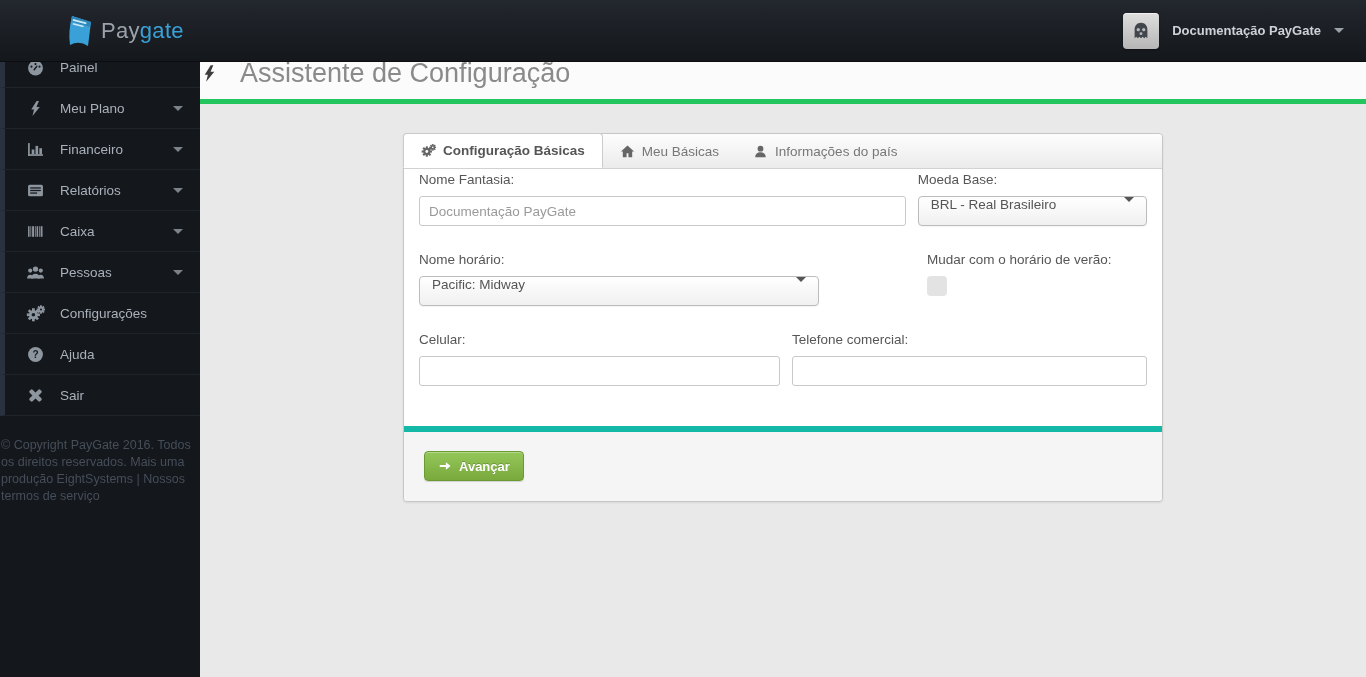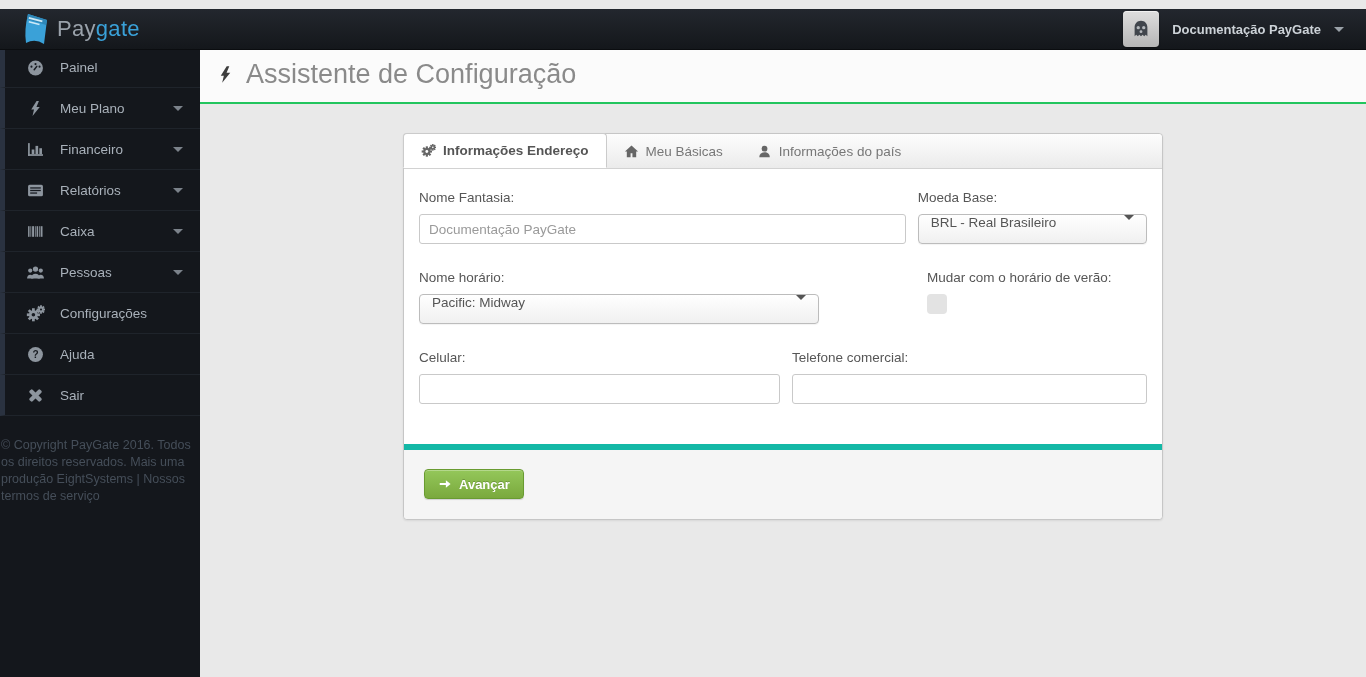--- a/index.html
+++ b/index.html
@@ -1,22 +1,22 @@
 <!DOCTYPE html>
 <html><head>
 <meta charset="utf-8">
 <style>
   * { margin:0; padding:0; box-sizing:border-box; }
   html,body { width:1366px; height:677px; overflow:hidden; }
   body { font-family:"Liberation Sans","DejaVu Sans",sans-serif; background:#e9e9e9; }
 
   
-  .navbar { position:absolute; top:9px; left:0; width:1366px; height:41px;
+  .navbar { position:absolute; top:0; left:0; width:1366px; height:62px;
     background:linear-gradient(#23272e,#14171b); border-bottom:1px solid #0b0d10;
-    display:flex; align-items:center; justify-content:space-between; z-index:30; }
+    display:flex; align-items:center; justify-content:space-between; z-index:30;padding-left:44px; }
   .brand { display:flex; align-items:center; gap:7px; padding-left:20px; cursor:pointer; }
   .brand-text { font-size:22px; letter-spacing:.3px; }
   .brand-pay { color:#9aa2ab; }
   .brand-gate { color:#3aa1d8; }
   .nav-right { display:flex; align-items:center; gap:13px; padding-right:22px; cursor:pointer; }
   .avatar-btn { width:36px; height:36px; border-radius:4px;
     background:linear-gradient(#dedede,#b6b6b6); box-shadow:inset 0 1px 0 rgba(255,255,255,.6),0 1px 2px rgba(0,0,0,.4);
     display:flex; align-items:center; justify-content:center; }
   .user-label { color:#ccd2d7; font-size:13px; font-weight:bold; }
   .caret { width:0; height:0; border-left:5px solid transparent; border-right:5px solid transparent;
@@ -27,38 +27,38 @@
   .side-item { display:flex; align-items:center; height:41px; border-bottom:1px solid #1f242b;
     border-left:5px solid #2a3240; cursor:pointer; color:#a9b1ba; }
   .side-icon { --hole:#171b21; width:26px; margin-left:17px; display:flex; justify-content:center; color:#8d959e; }
   .side-icon svg { width:19px; height:17px; }
   .side-label { font-size:13.5px; margin-left:12px; flex:1; }
   .side-caret { margin-right:17px; border-top-color:#7b828a; }
   .side-footer { color:#454e59; font-size:12.5px; line-height:1.35; padding:21px 6px 0 1px; }
 
   
   .main { position:absolute; top:47px; left:200px; width:1166px; height:630px; }
-  .page-header { height:57px; background:#fbfbfb; border-bottom:2px solid #22c55e;
-    display:flex; align-items:center; gap:11px; padding-left:16px; }
+  .page-header { height:57px; background:#fbfbfb; border-bottom:5px solid #22c55e;
+    display:flex; align-items:center; gap:21px; }
   .page-title { font-size:27px; font-weight:400; color:#8a8a8a; }
   .bolt-title { color:#3d3d3d; display:flex; }
   .content { height:573px; background:#e9e9e9; }
 
   
   .panel { width:760px; margin:29px 0 0 203px; background:#fff; border:1px solid #c6c6c6;
     border-radius:4px; box-shadow:0 1px 2px rgba(0,0,0,.08); }
   .panel-heading { height:35px; background:linear-gradient(#fdfdfd,#ebebeb);
     border-bottom:1px solid #d2d2d2; border-radius:4px 4px 0 0; display:flex; }
   .tab { height:35px; margin-bottom:-1px; display:flex; align-items:center; gap:7px;
     padding:0 17px; font-size:13.5px; color:#777; cursor:pointer; }
   .tab-icon { --hole:#fff; display:flex; color:#666; }
   .tab-icon svg { width:15px; height:15px; }
   .tab.active { background:#fff; border:1px solid #cbcbcb; border-bottom:1px solid #fff;
     border-radius:4px 4px 0 0; color:#555; font-weight:bold; margin-left:-1px; margin-top:-1px; }
-  .panel-body { padding:21px 15px 40px; }
+  .panel-body { padding:3px 15px 40px; }
   .form-row { display:flex; margin-bottom:26px; }
   .form-row:last-child { margin-bottom:0; }
   .fg-label { display:block; font-size:13.5px; color:#565656; margin-bottom:9px; }
   .txt-input { width:100%; height:30px; border:1px solid #c9c9c9; border-radius:3px;
     padding:0 9px; font-size:13.5px; color:#9a9a9a; background:#fff; outline:none;
     font-family:"Liberation Sans","DejaVu Sans",sans-serif; }
   .sel { height:30px; border:1px solid #bcbcbc; border-radius:4px;
     background:linear-gradient(#ffffff,#f0f0f0); display:flex; 
     justify-content:space-between; padding:0 12px; font-size:13.5px; color:#555; cursor:pointer;
     box-shadow:0 1px 1px rgba(0,0,0,.05); }
@@ -277,21 +277,21 @@
                     <rect x="-.9" y="-4" width="1.8" height="8" transform="rotate(45)"></rect>
                     <rect x="-.9" y="-4" width="1.8" height="8" transform="rotate(90)"></rect>
                     <rect x="-.9" y="-4" width="1.8" height="8" transform="rotate(135)"></rect>
                     <circle r="2.6"></circle>
                   </g>
               </g>
               <circle cx="7" cy="9.2" r="1.7" fill="var(--hole)"></circle>
                 <circle cx="14.2" cy="4.2" r="1" fill="var(--hole)"></circle>
             </svg>
           </span>
-          <span>Informações Endereço</span>
+          <span>Configuração Básicas</span>
         </div>
         <div class="tab">
           <span class="tab-icon">
             <svg viewBox="0 0 16 16" fill="currentColor">
                 <path d="M8 1.6 1 8 h2 v6 h4 v-4.2 h2 V14 h4 V8 h2 Z"></path>
               </svg>
           </span>
           <span>Meu Básicas</span>
         </div>
         <div class="tab">

